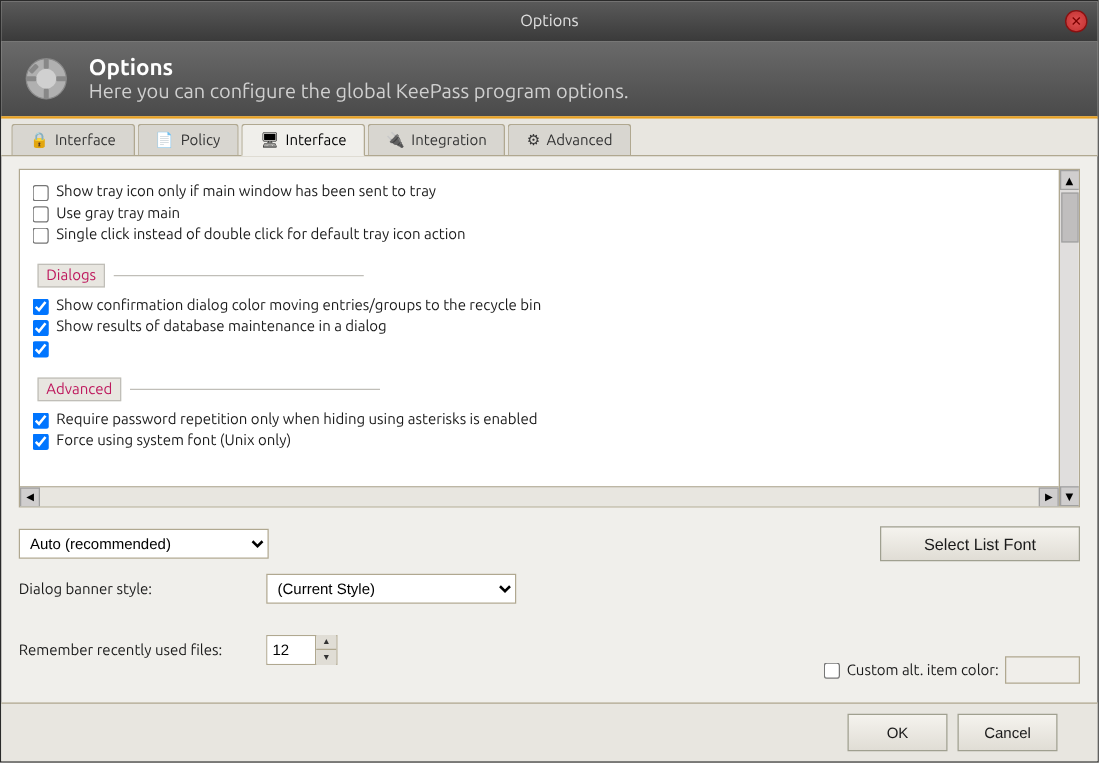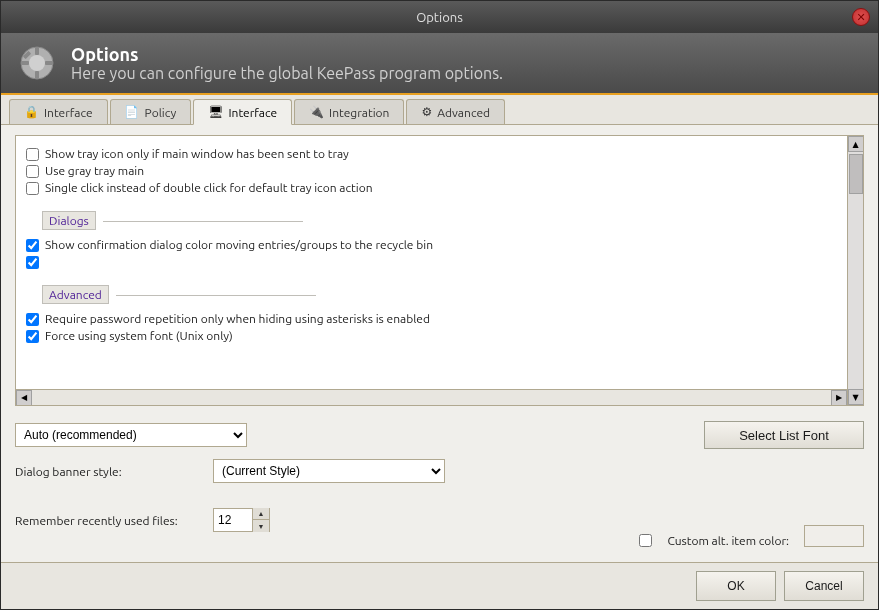--- a/index.html
+++ b/index.html
@@ -165,41 +165,41 @@
       margin: 3px 0;
       font-size: 12px;
       color: #1a1a1a;
     }
     .checkbox-row input[type="checkbox"] {
       margin-top: 1px;
       flex-shrink: 0;
     }
     .section-label {
       font-size: 12px;
-      color: #4c1d95;
-      margin: 8px 0 4px 16px;
+      color: #be185d;
+      margin: 8px 0 4px 4px;
       padding: 2px 6px;
       background: #e8e6e0;
       border: 1px solid #c0beb8;
       display: inline-block;
     }
     .options-row {
       display: flex;
       align-items: center;
       margin: 5px 0;
       gap: 8px;
     }
     .options-label {
       width: 190px;
       font-size: 12px;
       color: #1a1a1a;
       flex-shrink: 0;
     }
     .options-select {
-      width: 232px;
+      width: 200px;
       height: 24px;
       border: 1px solid #b0a890;
       background: #ffffff;
       font-size: 12px;
       padding: 0 4px;
     }
     .right-btn {
       margin-left: auto;
       height: 28px;
       padding: 0 12px;
@@ -240,37 +240,37 @@
       font-size: 7px;
       display: flex;
       align-items: center;
       justify-content: center;
       color: #333;
       border-bottom: 1px solid #b0a890;
     }
     .spinbox-btn:last-child { border-bottom: none; }
     .color-checkbox {
       display: flex;
-      align-items: flex-end;
-      gap: 15px;
+      align-items: center;
+      gap: 5px;
       font-size: 12px;
       margin-left: auto;
       color: #1a1a1a;
       margin-top: 32px;
     }
     .color-swatch {
       width: 60px;
       height: 22px;
       border: 1px solid #b0a890;
       background: #f0eeea;
     }
     .footer {
       background: #e8e6e0;
       border-top: 1px solid #b0a890;
-      padding: 8px 14px;
+      padding: 8px 32px;
       display: flex;
       justify-content: flex-end;
       gap: 8px;
       flex-shrink: 0;
     }
     .footer-btn {
       height: 30px;
       min-width: 80px;
       padding: 0 16px;
       background: linear-gradient(to bottom, #f5f3ee, #e0ddd5);
@@ -375,20 +375,24 @@
             <label>Single click instead of double click for default tray icon action</label>
           </div>
 
           <div style="margin: 8px 0 4px 0;">
             <span class="section-label">Dialogs</span>
             <div style="border-top:1px solid #c0beb8; margin-top:-1px; display:inline-block; width:200px; vertical-align:middle; margin-left: 4px;"></div>
           </div>
           <div class="checkbox-row">
             <input type="checkbox" checked="" style="">
             <label>Show confirmation dialog color moving entries/groups to the recycle bin</label>
+          </div>
+          <div class="checkbox-row">
+            <input type="checkbox" checked="" style="">
+            <label>Show results of database maintenance in a dialog</label>
           </div>
           <div class="checkbox-row">
             <input type="checkbox" checked="" style="">
           </div>
 
           <div style="margin: 8px 0 4px 0;">
             <span class="section-label">Advanced</span>
             <div style="border-top:1px solid #c0beb8; margin-top:-1px; display:inline-block; width:200px; vertical-align:middle; margin-left: 4px;"></div>
           </div>
           <div class="checkbox-row">

